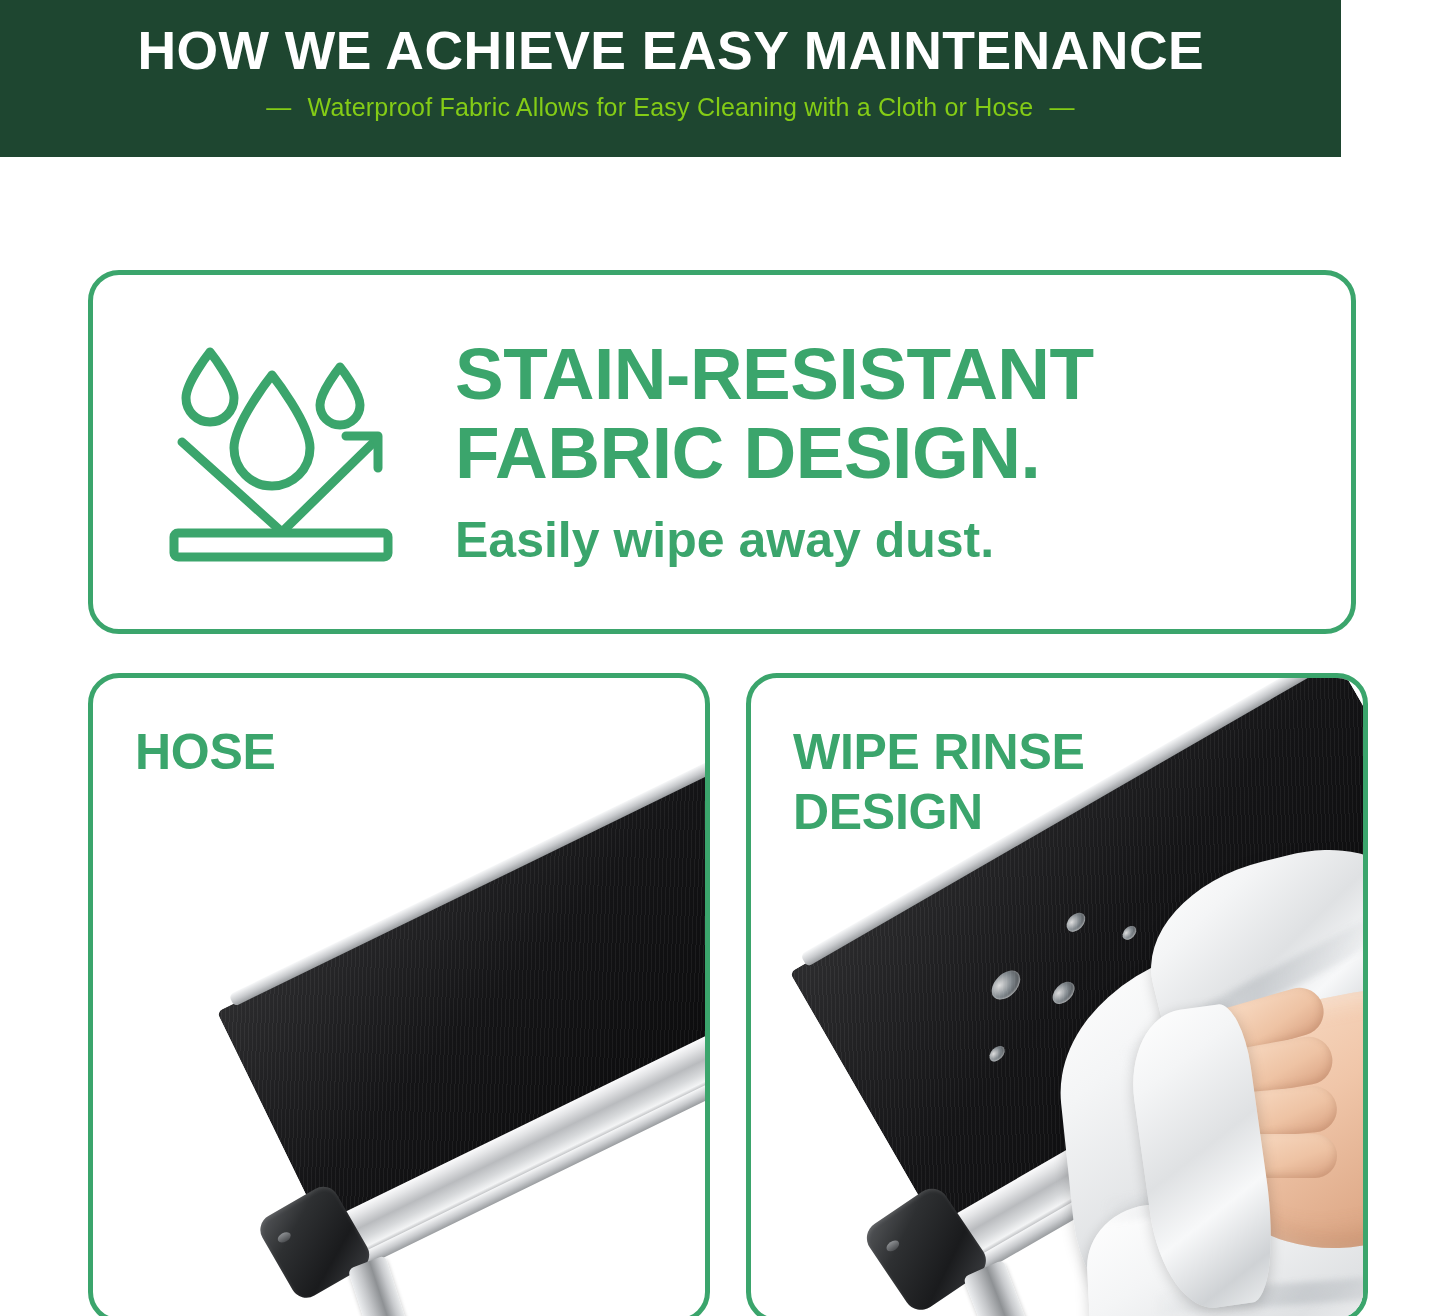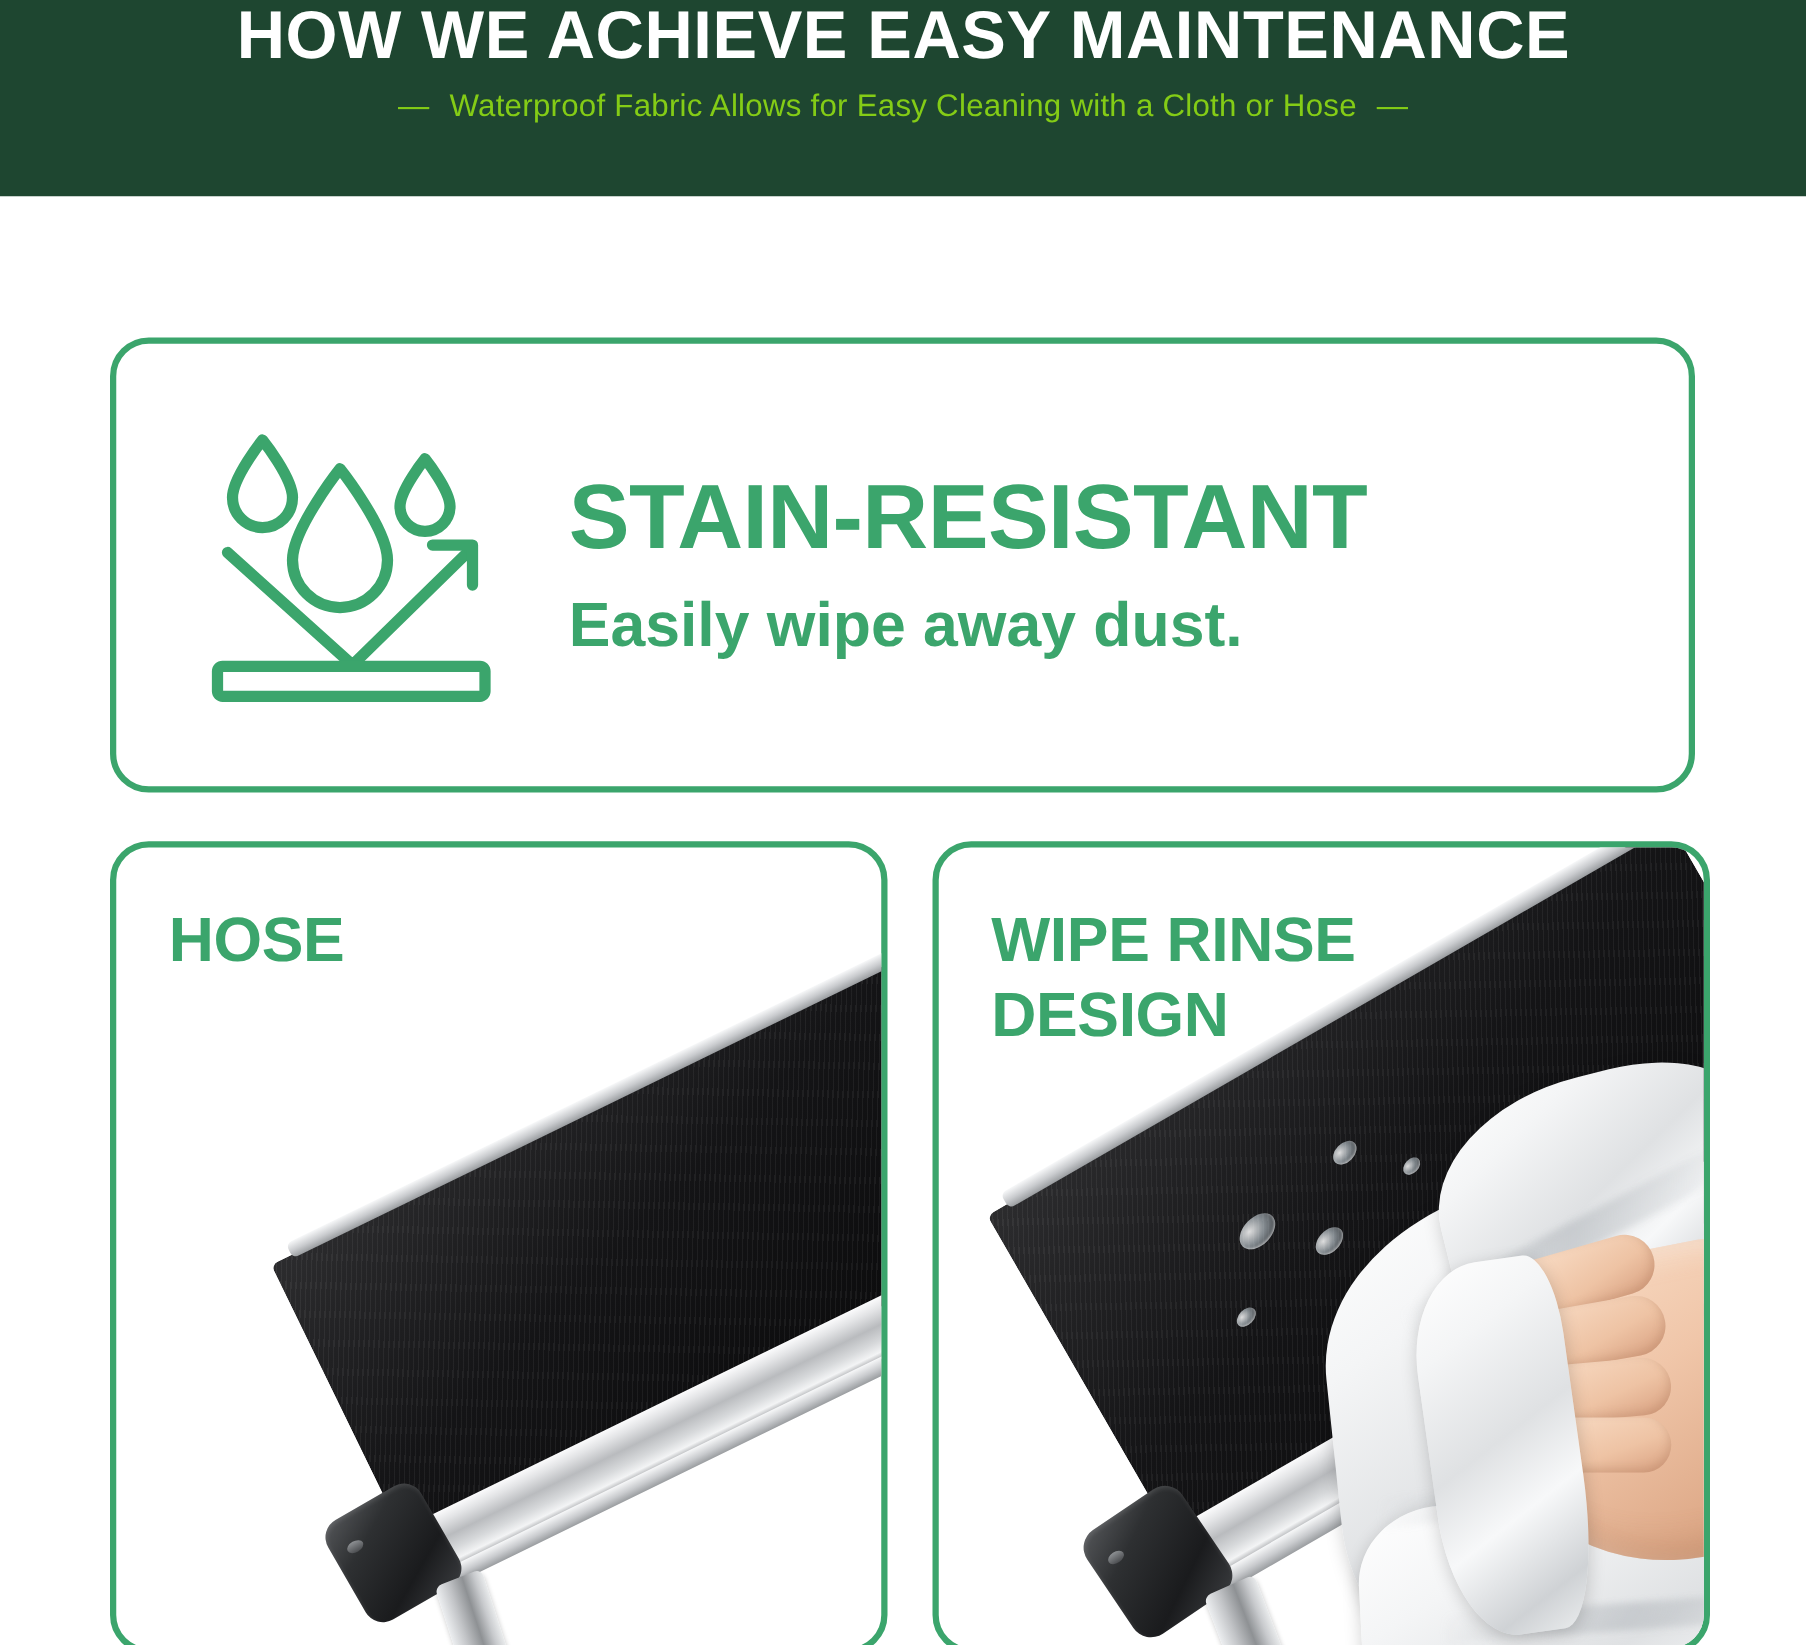--- a/index.html
+++ b/index.html
@@ -14,28 +14,29 @@
     font-family: "Liberation Sans", sans-serif;
     overflow: hidden;
     position: relative;
   }
 
   
   .header-banner {
     position: absolute;
     left: 0;
     top: 0;
-    width: 1445px;
+    width: 1341px;
     height: 157px;
     background: #1E4630;
     display: flex;
     flex-direction: column;
     align-items: center;
     justify-content: flex-start;
     box-sizing: border-box;
+    padding-top: 22px;
   }
   .header-title {
     color: #ffffff;
     font-family: "Liberation Sans", sans-serif;
     font-weight: 700;
     font-size: 54px;
     letter-spacing: 0.5px;
     line-height: 1.05;
     transform: scaleX(0.99);
     white-space: nowrap;
@@ -249,20 +250,21 @@
       <path d="M22 112 L122 202 L216 110"></path>
       <path d="M216 110 L216 110"></path>
       <polyline points="186,106 218,106 218,138"></polyline>
 
       <rect x="14" y="203" width="214" height="24" rx="4"></rect>
     </svg>
   </div>
 
   <div class="hero-text-wrap">
     <div class="hero-heading">STAIN-RESISTANT</div>
+    <div class="hero-heading">FABRIC DESIGN.</div>
     <div class="hero-sub">Easily wipe away dust.</div>
   </div>
 </div>
 
 <div class="card card-bottom card-rinse">
 
   <div class="card-label">
     <div>HOSE</div>
   </div>
 

